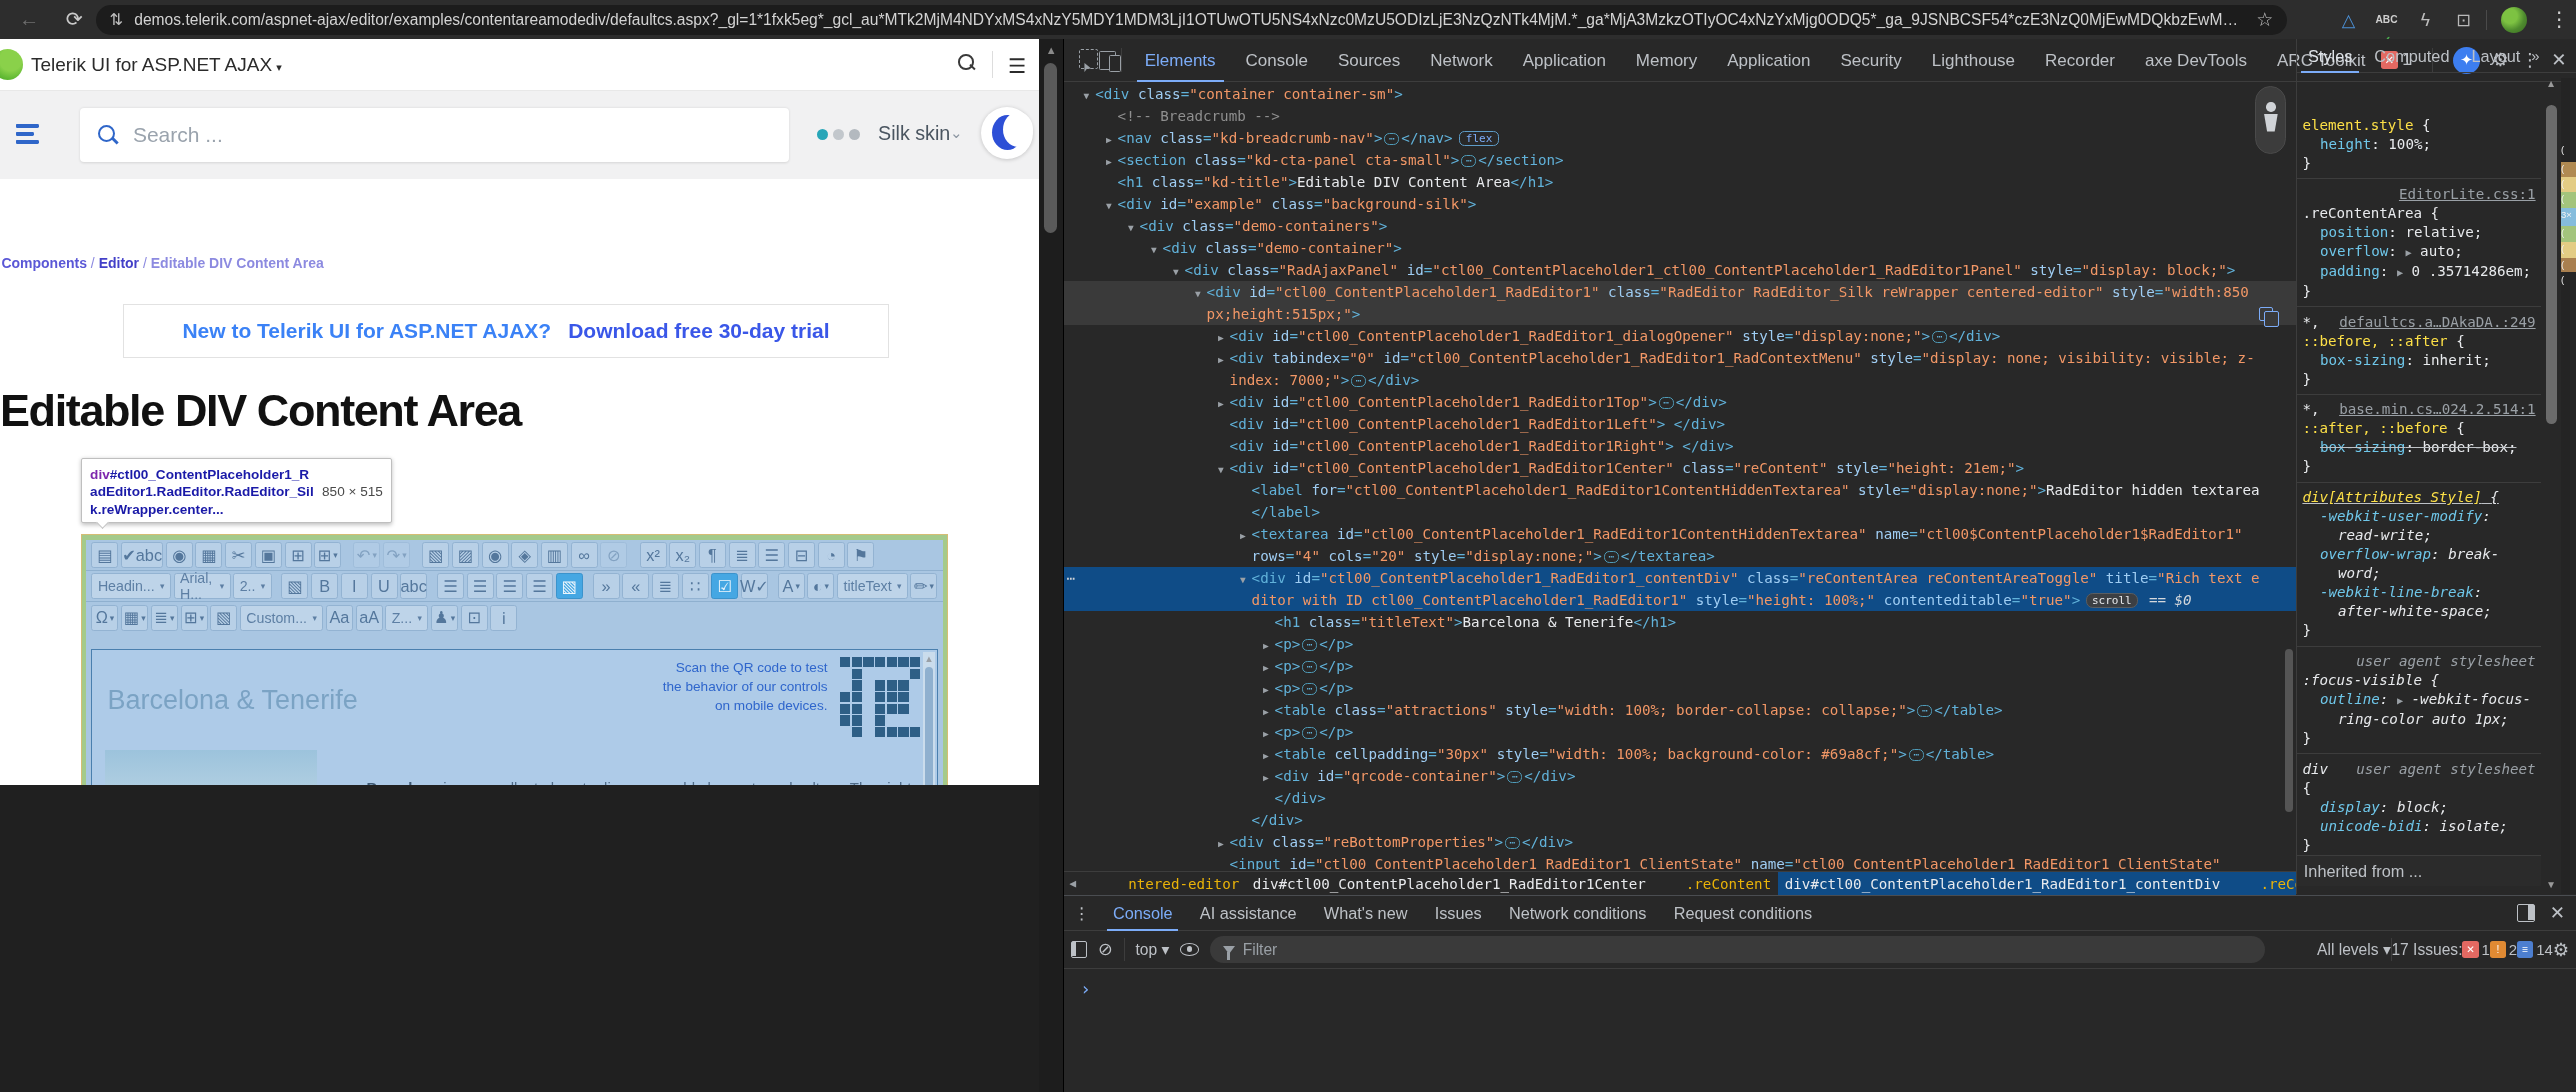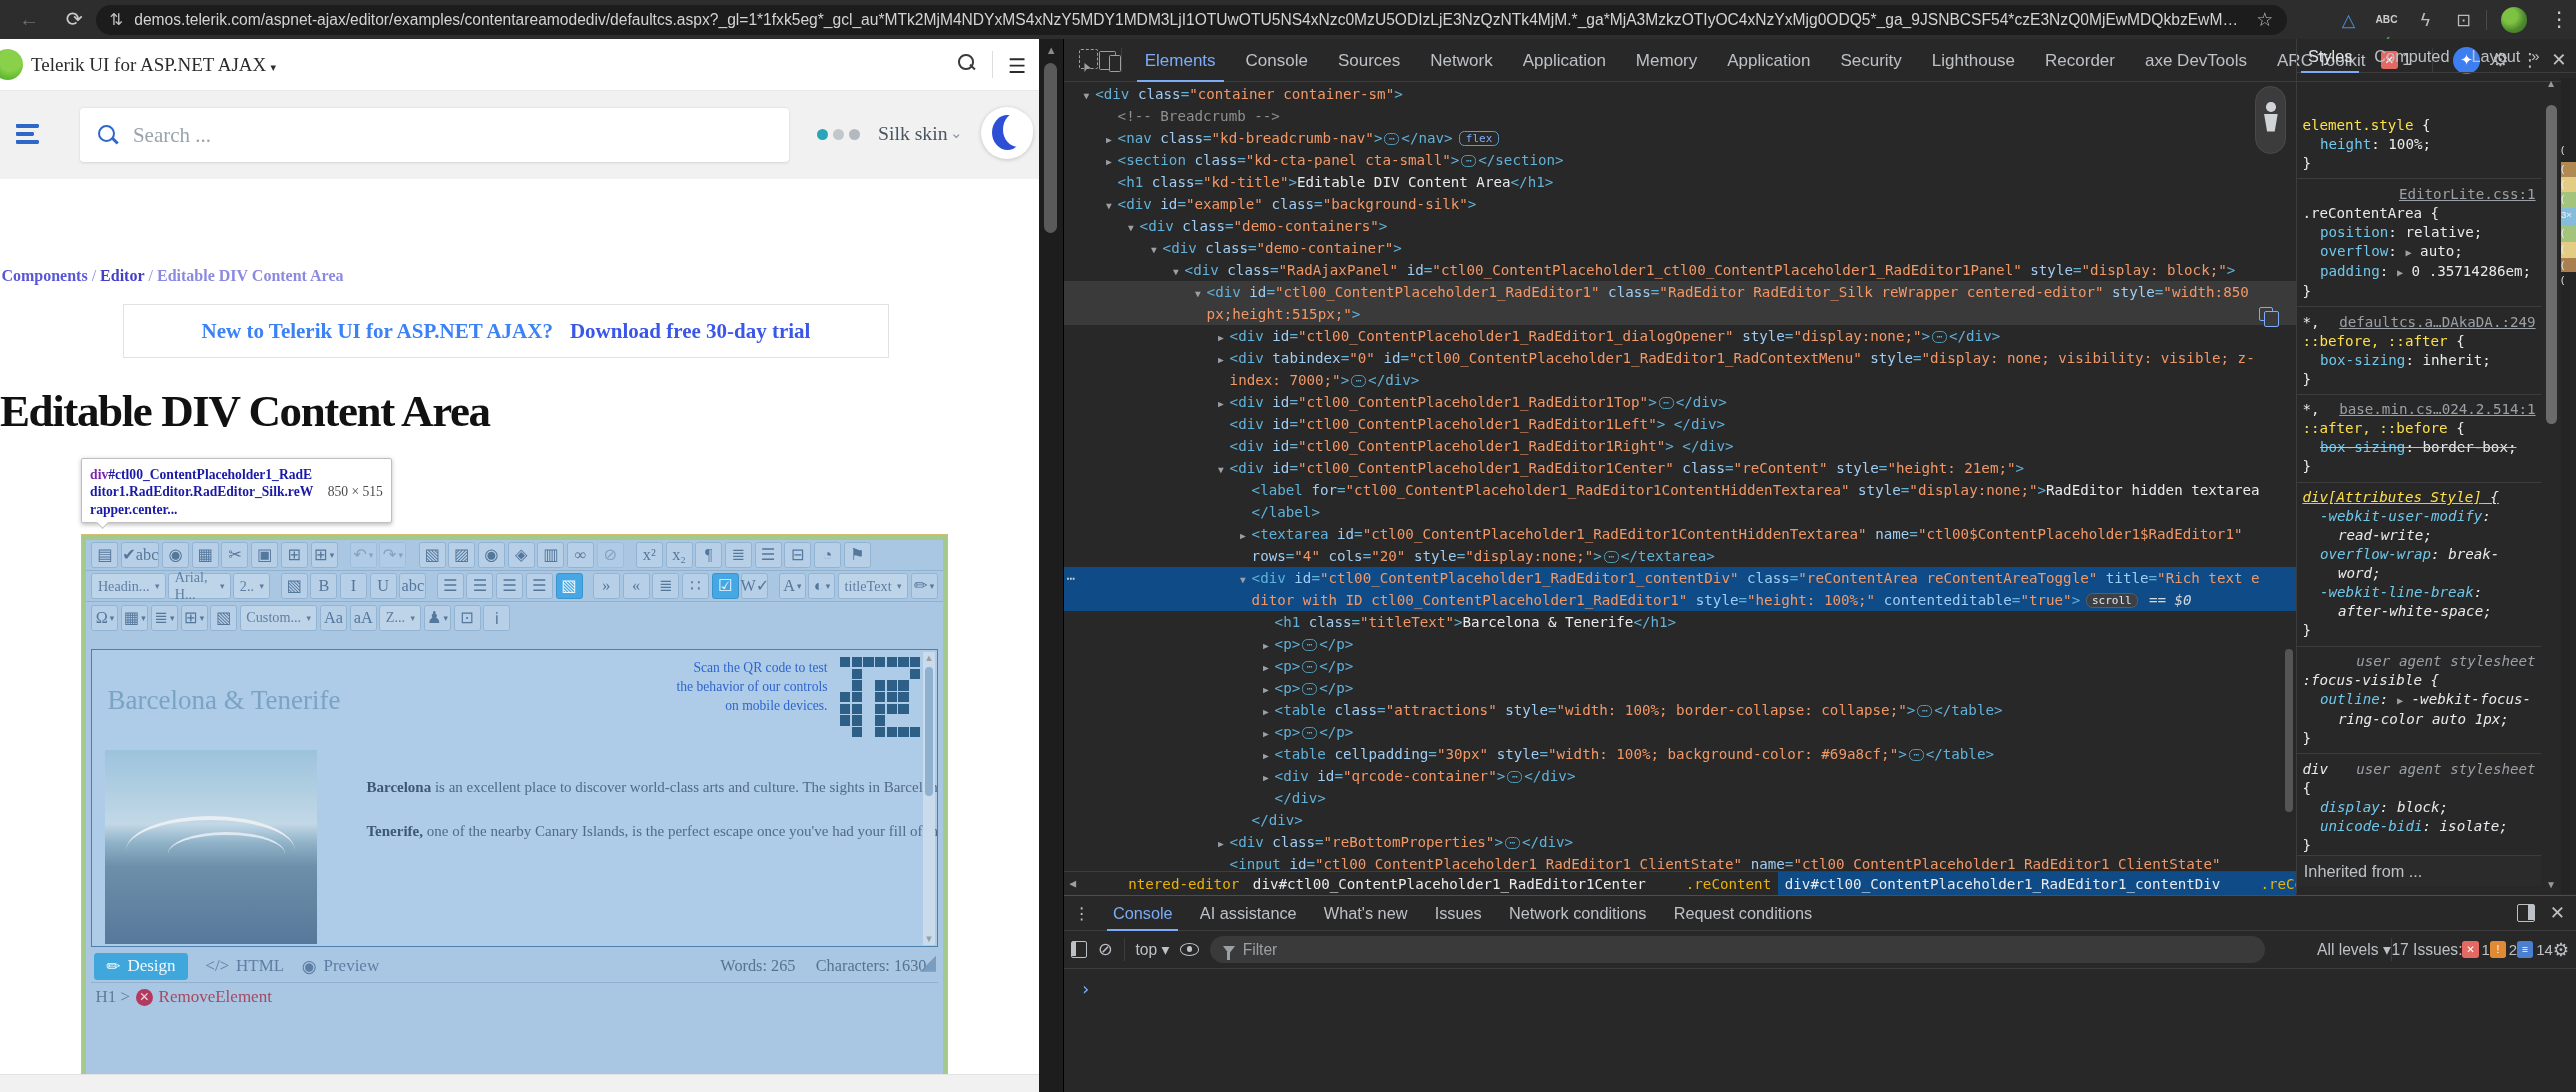--- a/index.html
+++ b/index.html
@@ -25,21 +25,21 @@
   #ext-abc { left:2373px; font-size:10.2px; font-weight:bold; color:#cfcfcf; }
   #ext-abc b { display:block; color:#4caf50; font-size:11px; margin-top:-4.1px; }
   #ext-bolt { left:2412px; color:#bdbdbd; }
   #ext-puzzle { left:2450px; }
   #chrome-divider { position:absolute; left:2486px; top:9.5px; width:0.7px; height:20.3px; background:#4a4a4a; }
   #avatar { position:absolute; left:2501px; top:6.8px; width:26px; height:26px; border-radius:50%;
             background:radial-gradient(circle at 35% 35%, #7dc242 0 30%, #4e8b2e 60%, #3a6b22 100%); }
   #menu-dots { left:2545px; color:#cfcfcf; }
 
   
-  #page { position:absolute; left:0; top:39px; width:1039px; height:1053px; background:#ffffff; overflow:hidden;font-family:Liberation Serif, serif; }
+  #page { position:absolute; left:0; top:39px; width:1039px; height:746px; background:#ffffff; overflow:hidden; }
   #site-header { position:absolute; left:0; top:0; width:100%; height:52px; background:#fff;
                  border-bottom:0.7px solid #e8e8e8; }
   #logo { position:absolute; left:-8.1px; top:9.5px; width:31px; height:31px; border-radius:50%;
           background:radial-gradient(circle at 60% 35%, #8ad14a 0 40%, #5fb832 70%, #4ea227 100%); }
   #site-title { position:absolute; left:31px; top:15px; font-size:19px; color:#2b2b2b; }
   #site-title .dd { font-size:11px; color:#2b2b2b; margin-left:4.1px; }
   #hdr-search { position:absolute; left:958px; top:15px; width:20.3px; height:20.3px; }
   .mag { position:relative; display:inline-block; width:17.6px; height:17.6px; }
   .mag::before { content:""; position:absolute; left:0; top:0; width:11.5px; height:11.5px;
                  border:2px solid #3a3a3a; border-radius:50%; }
@@ -64,21 +64,21 @@
   .skin-dot { position:absolute; top:38px; width:11px; height:11px; border-radius:50%; }
   #skin-label { position:absolute; left:878px; top:31px; font-size:19.7px; color:#4a5560; }
   #skin-caret { position:absolute; left:950px; top:33px; font-size:15px; color:#8a94a0; }
   #moon-btn { position:absolute; left:981px; top:15.6px; width:52px; height:52px; border-radius:50%;
               background:#fff; box-shadow:0 0.7px 4.1px rgba(0,0,0,.2); }
   #moon { position:absolute; left:11px; top:8.1px; width:31px; height:35px; border-radius:50%;
           background:#2d4fd6; }
   #moon::after { content:""; position:absolute; left:11px; top:-2.7px; width:30px; height:35px;
                  border-radius:50%; background:#fff; }
 
-  #breadcrumb { position:absolute; left:1.4px; top:228px; font-size:16px; font-weight:bold; }
+  #breadcrumb { position:absolute; left:1.4px; top:216px; font-size:14px; font-weight:bold; }
   #breadcrumb .bc1 { color:#5a57d6; } #breadcrumb .sep { color:#8c8ae0; font-weight:normal; }
   #breadcrumb .bc2 { color:#4340c8; } #breadcrumb .bc3 { color:#8c8ae0; }
 
   #trial-banner { position:absolute; left:123px; top:265px; width:766px; height:54px; background:#fff;
                   border:0.7px solid #e2e2e2; display:flex; align-items:center; justify-content:center; font-size:21px; }
   #trial-banner .q { color:#3b82f6; font-weight:bold; margin-right:17px; }
   #trial-banner a { color:#3a57e8; font-weight:bold; text-decoration:none; }
 
   #page-h1 { position:absolute; left:0px; top:346px; font-size:45px; font-weight:bold; color:#111;
              letter-spacing:-1.4px; }

